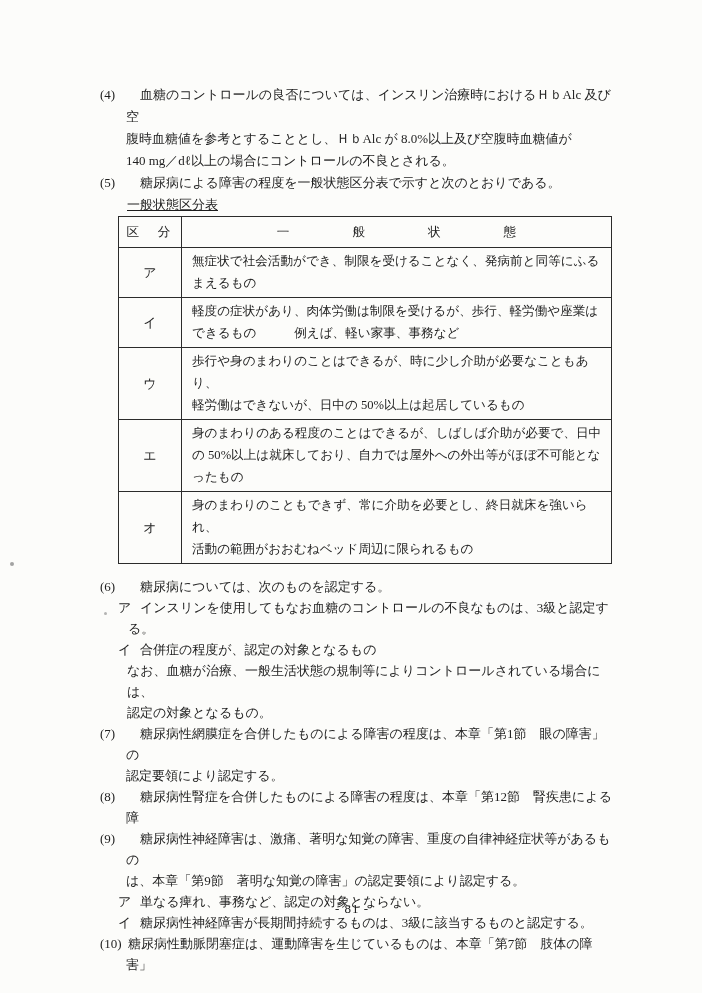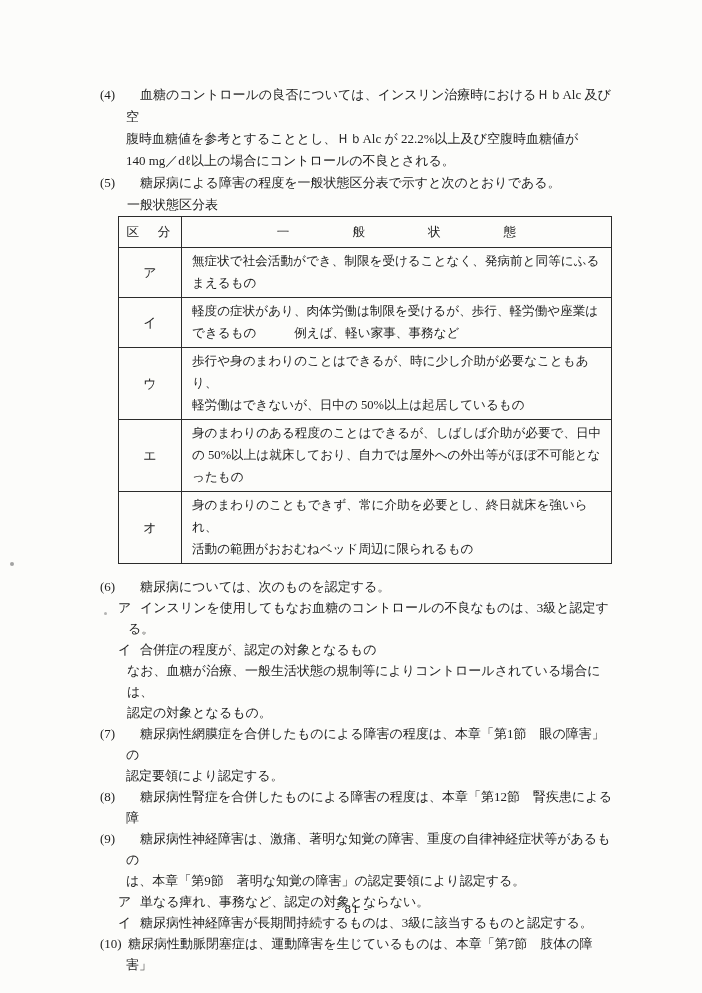--- a/index.html
+++ b/index.html
@@ -16,21 +16,21 @@
   .pnum{position:absolute;left:0;top:0;line-height:22px;}
   .lower .pnum{line-height:21px;}
   .first{text-indent:14px;}
   .wide2 .first{text-indent:2px;}
   
   .sub{position:relative;padding-left:28px;}
   .snum{position:absolute;left:18px;top:0;line-height:21px;}
   .sfirst{text-indent:12px;}
   .note{padding-left:27px;}
   
-  .table-title{margin-left:27px;line-height:22px;min-height:22px;}
+  .table-title{margin-left:27px;line-height:22px;min-height:22px;text-decoration:underline;}
   table.cls{border-collapse:collapse;margin:0 0 12px 18px;width:494px;font-size:12.6px;table-layout:fixed;}
   .cls th,.cls td{border:1.4px solid #2b2b2b;}
   .cls th{font-weight:normal;height:30px;padding:0;}
   th.c1{width:62px;letter-spacing:3px;text-align:center;}
   .spread{display:block;text-align:center;letter-spacing:5em;padding-left:5em;white-space:nowrap;}
   td.key{width:62px;text-align:center;vertical-align:middle;font-size:13px;}
   td.desc{padding:2px 5px 3px 10px;vertical-align:middle;}
   .tline{line-height:22px;min-height:22px;}
   
   .pagenum{position:absolute;left:2px;right:0;top:901px;text-align:center;font-size:13px;letter-spacing:1px;}
@@ -41,21 +41,21 @@
 </style>
 </head>
 <body>
 
 <div class="page">
   <div class="content">
 
     <div class="para">
       <span class="pnum">(4)</span>
       <div class="line first">血糖のコントロールの良否については、インスリン治療時におけるＨｂAlc 及び空</div>
-      <div class="line">腹時血糖値を参考とすることとし、ＨｂAlc が 22.2%以上及び空腹時血糖値が</div>
+      <div class="line">腹時血糖値を参考とすることとし、ＨｂAlc が 8.0%以上及び空腹時血糖値が</div>
       <div class="line">140 mg／dℓ以上の場合にコントロールの不良とされる。</div>
     </div>
 
     <div class="para">
       <span class="pnum">(5)</span>
       <div class="line first">糖尿病による障害の程度を一般状態区分表で示すと次のとおりである。</div>
     </div>
 
     <div class="table-title">一般状態区分表</div>
 

